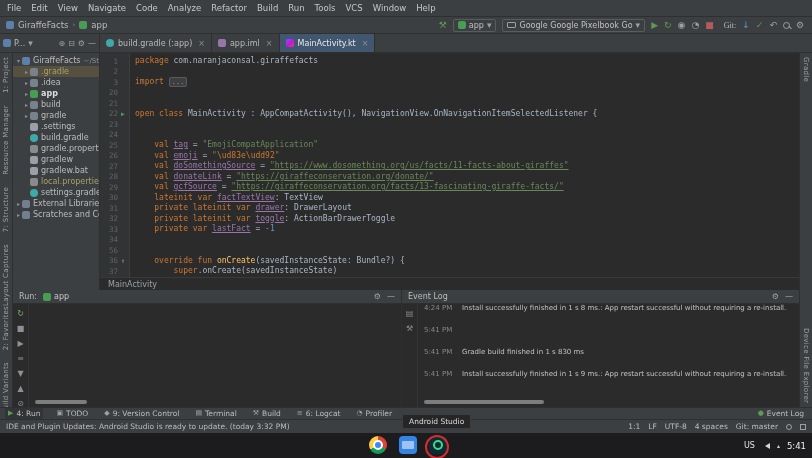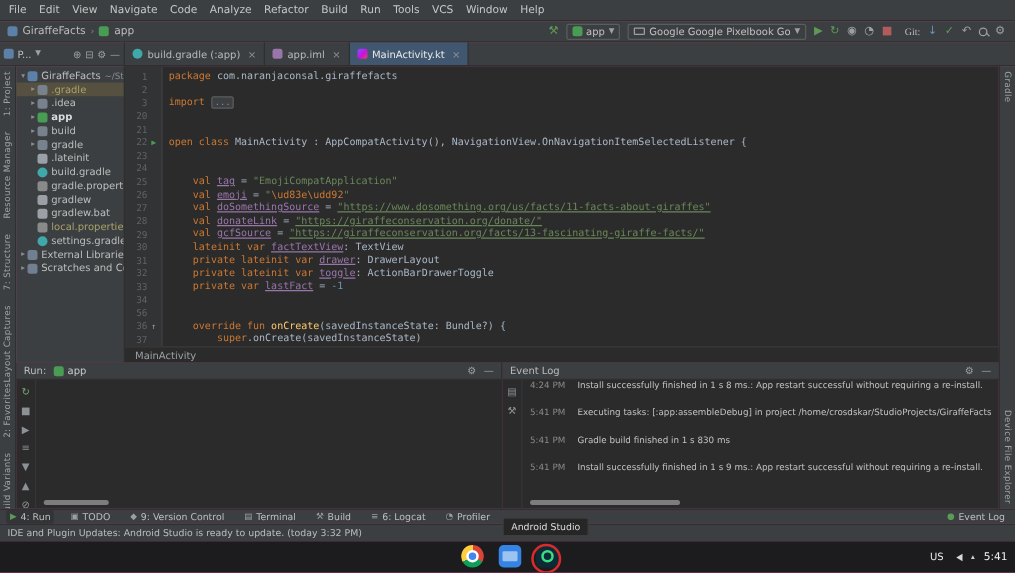--- a/index.html
+++ b/index.html
@@ -1,16 +1,16 @@
 <!DOCTYPE html>
 <html><head>
 <meta charset="utf-8">
 <style>
   html,body{margin:0;padding:0;background:#1c1c1f;}
-  #stage{position:relative;width:812px;height:458px;overflow:hidden;background:#ec4899;
+  #stage{position:relative;width:812px;height:458px;overflow:hidden;background:#fdba74;
          font-family:"DejaVu Sans",sans-serif;color:#bbbbbb;}
   #stage *{box-sizing:border-box;}
   .abs{position:absolute;}
 
   
   #menubar{left:0;right:0;top:0;height:17px;background:#3c3f41;border-bottom:1px solid #2f2f2f;
            display:flex;align-items:center;padding-left:2px;}
   .mi{font-size:8.5px;padding:0 5px;color:#c6c6c6;cursor:default;}
 
   
@@ -290,21 +290,21 @@
         <span class="tlabel">build</span>
       </div>
       <div class="trow " style="padding-left: 10px;">
         <span class="arr">▸</span>
         <span class="tic tic-folder"></span>
         <span class="tlabel">gradle</span>
       </div>
       <div class="trow " style="padding-left: 10px;">
         <span class="arr"></span>
         <span class="tic tic-file"></span>
-        <span class="tlabel">.lateinit</span>
+        <span class="tlabel">.settings</span>
       </div>
       <div class="trow " style="padding-left: 10px;">
         <span class="arr"></span>
         <span class="tic tic-gradle"></span>
         <span class="tlabel">build.gradle</span>
       </div>
       <div class="trow " style="padding-left: 10px;">
         <span class="arr"></span>
         <span class="tic tic-props"></span>
         <span class="tlabel">gradle.properties</span>
@@ -475,21 +475,20 @@
         <span>▤</span>
         <span>⚒</span>
       </div>
       <div class="evlist">
           <div class="evrow">
             <span class="evtime">4:24 PM</span>
             <span class="evtext">Install successfully finished in 1 s 8 ms.: App restart successful without requiring a re-install.</span>
           </div>
           <div class="evrow">
             <span class="evtime">5:41 PM</span>
-            <span class="evtext">Executing tasks: [:app:assembleDebug] in project /home/crosdskar/StudioProjects/GiraffeFacts</span>
           </div>
           <div class="evrow">
             <span class="evtime">5:41 PM</span>
             <span class="evtext">Gradle build finished in 1 s 830 ms</span>
           </div>
           <div class="evrow">
             <span class="evtime">5:41 PM</span>
             <span class="evtext">Install successfully finished in 1 s 9 ms.: App restart successful without requiring a re-install.</span>
           </div>
         </div>
@@ -532,20 +531,31 @@
     <div style="display:flex;gap:10px;">
         <div class="ttab">
           <span class="tti green">●</span>
           <span>Event Log</span>
         </div>
       </div>
   </div>
 
   <div id="statusbar" class="abs">
     <span>IDE and Plugin Updates: Android Studio is ready to update. (today 3:32 PM)</span>
+    <div id="sb-right">
+      <span style="display:flex;gap:8px;">
+          <span>1:1</span>
+          <span>LF</span>
+          <span>UTF-8</span>
+          <span>4 spaces</span>
+          <span>Git: master</span>
+        </span>
+      <span class="sb-ic round"></span>
+      <span class="sb-ic"></span>
+    </div>
   </div>
 
   <div id="taskbar" class="abs">
     <span class="tb-app" id="chrome">
         <span class="core"></span>
       </span>
     <span class="tb-app" id="files">
         <span class="core"></span>
       </span>
     <span class="tb-app" id="asicon">

